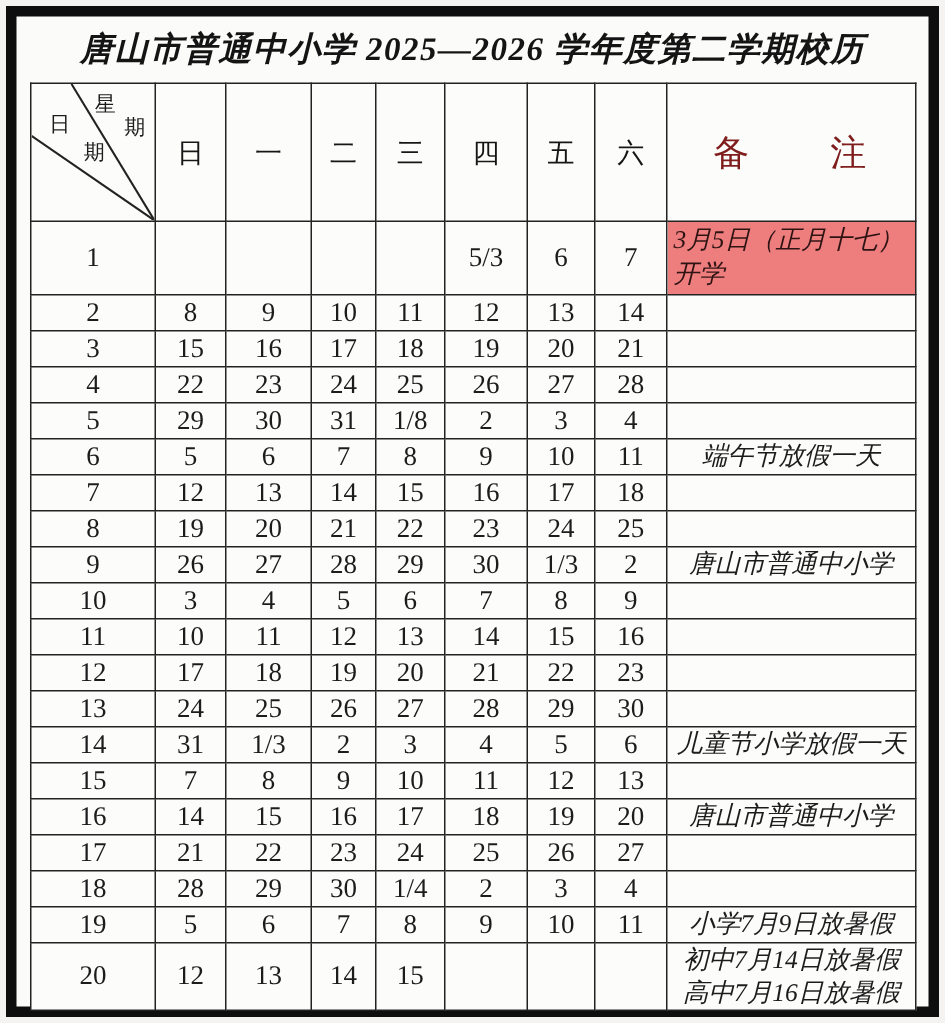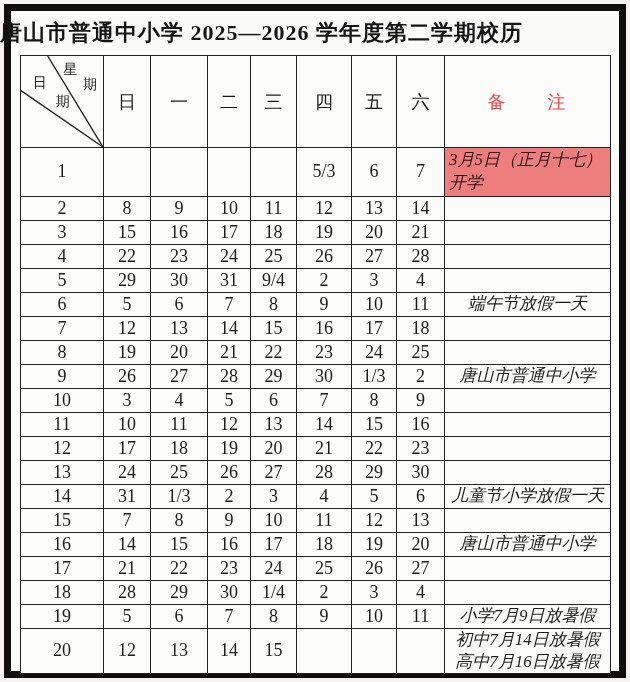--- a/index.html
+++ b/index.html
@@ -14,25 +14,26 @@
   }
   .frame {
     position: absolute;
     left: 4px; top: 4px; right: 4px; bottom: 4px;
     border: 7px solid #0e0e0e;
     background: #fbfbfa;
   }
   .page-title {
     position: absolute;
     left: 0; top: 18px; width: 100%;
-    text-align: left;
+    text-align: center;
     font-size: 22px;
     font-weight: bold;
     letter-spacing: 1px;
     color: #141414;
+    font-style: italic;
   }
   table.calendar {
     position: absolute;
     left: 20px; top: 55px;
     width: 590px;
     border-collapse: collapse;
     table-layout: fixed;
     background: #fcfcfb;
   }
   table.calendar td {
@@ -56,21 +57,21 @@
     white-space: nowrap;
     color: #1c1c1c;
   }
   .pos-week1 { left: 60%; top: 15%; }
   .pos-week2 { left: 84%; top: 32%; }
   .pos-date1 { left: 23%; top: 30%; }
   .pos-date2 { left: 51%; top: 51%; }
   .pos-zhouci { left: 26%; top: 85%; margin-top: 48px; }
 
   .day-header { font-size: 18px; color: #161616; }
-  .remark-header { font-size: 18px; color: #ef4444; letter-spacing: 2px; }
+  .remark-header { font-size: 24px; color: #7f1d1d; letter-spacing: 2px; }
   .week-cell { font-size: 18px; }
   .num-cell { font-size: 18px; }
   .remark-cell {
     font-size: 17px;
     line-height: 1.3;
     white-space: pre-line;
     text-align: center;
     color: #1c1c1c;
     font-style: italic;
   }
@@ -167,21 +168,21 @@
     <td class="num-cell">26</td>
     <td class="num-cell">27</td>
     <td class="num-cell">28</td>
     <td class="remark-cell"></td>
   </tr>
       <tr class="row-std">
     <td class="week-cell">5</td>
     <td class="num-cell">29</td>
     <td class="num-cell">30</td>
     <td class="num-cell">31</td>
-    <td class="num-cell">9/4</td>
+    <td class="num-cell">1/8</td>
     <td class="num-cell">2</td>
     <td class="num-cell">3</td>
     <td class="num-cell">4</td>
     <td class="remark-cell"></td>
   </tr>
       <tr class="row-std">
     <td class="week-cell">6</td>
     <td class="num-cell">5</td>
     <td class="num-cell">6</td>
     <td class="num-cell">7</td>

